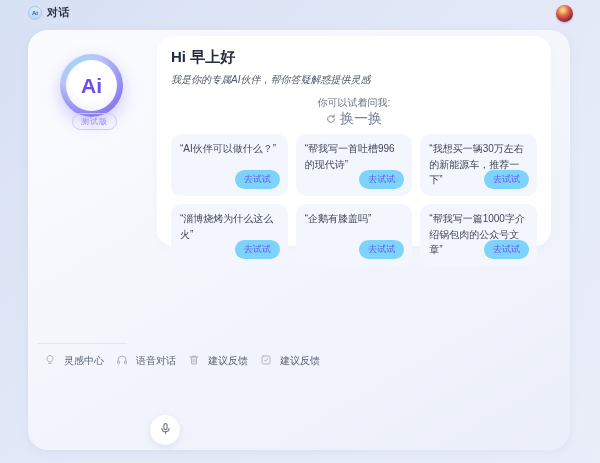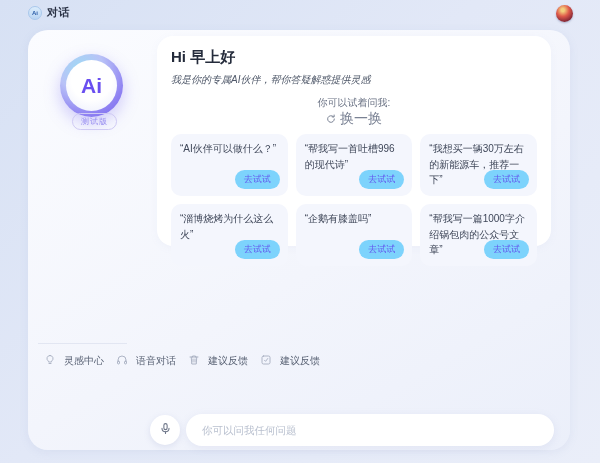--- a/index.html
+++ b/index.html
@@ -166,15 +166,14 @@
 
   <button class="mic-btn">
     <span>
       <svg width="13" height="13" viewBox="0 0 24 24" fill="none" stroke="#6e7689" stroke-width="2" stroke-linecap="round" stroke-linejoin="round">
         <rect x="9" y="3" width="6" height="11" rx="3"></rect>
           <path d="M5.5 11.5a6.5 6.5 0 0 0 13 0"></path>
           <path d="M12 18v3"></path>
       </svg>
     </span>
   </button>
-  <input class="composer-input" type="text" placeholder="你可以问我任何问题" style="">
 
 </div>
 
 </body></html>

